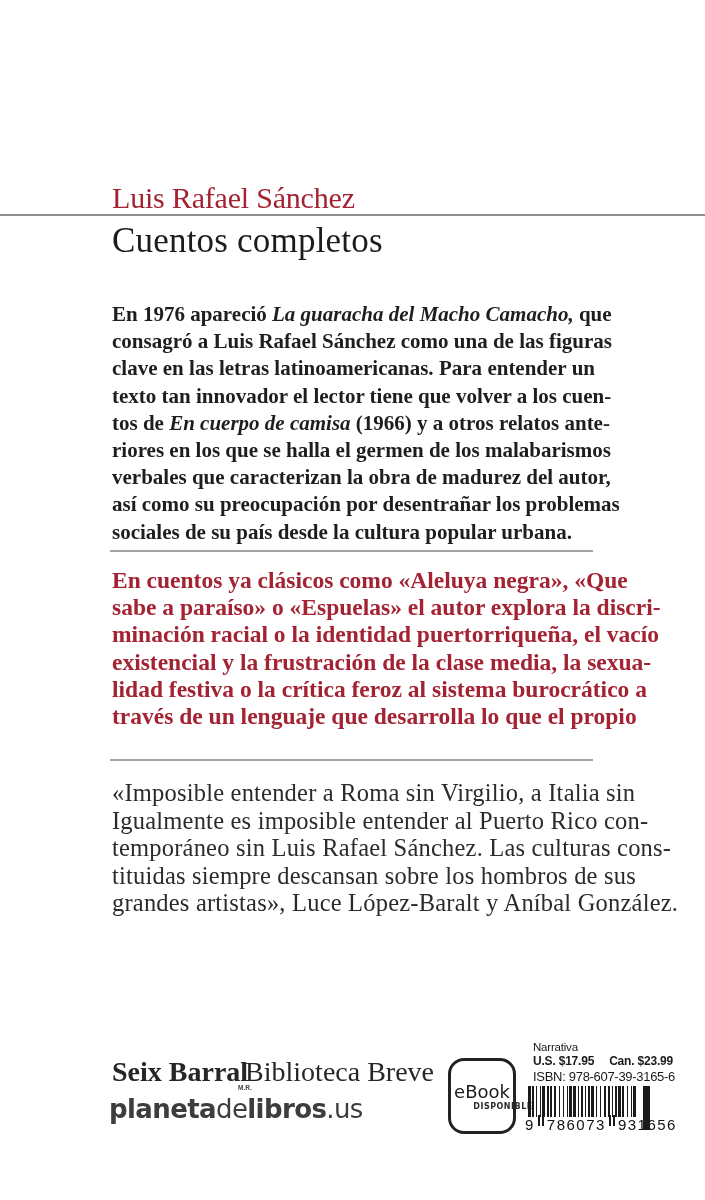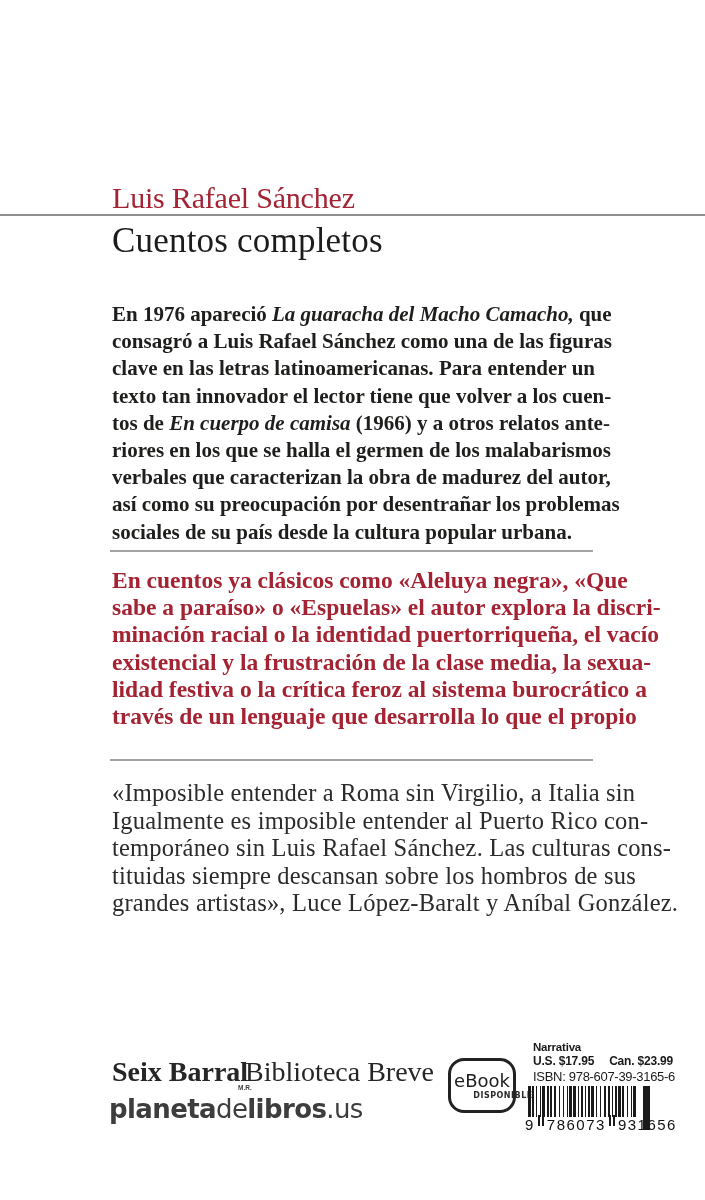--- a/index.html
+++ b/index.html
@@ -59,33 +59,33 @@
     font-size:6.5px;font-weight:700;color:#444;
     position:relative;top:9px;margin-left:-10px;width:0;overflow:visible;
   }
   .imprint-collection{font-weight:400;margin-left:7px;}
   .website-row{
     position:absolute;left:109px;top:1094px;
     font-family:"DejaVu Sans","Liberation Sans",sans-serif;
     font-size:26px;color:#3d3d3d;letter-spacing:-0.6px;white-space:nowrap;
   }
   .ebook-badge{
-    position:absolute;left:448px;top:1058px;width:68px;height:55px;
+    position:absolute;left:448px;top:1058px;width:68px;height:76px;
     border:3.5px solid #222;border-radius:16px;box-sizing:border-box;
     display:flex;flex-direction:column;align-items:center;justify-content:center;
     font-family:"DejaVu Sans","Liberation Sans",sans-serif;background:#fff;
   }
   .ebook-word{font-size:18px;color:#1c1c1c;letter-spacing:0;line-height:19px;}
   .ebook-sub{font-size:8px;font-weight:700;color:#2a2a2a;letter-spacing:0.5px;margin-top:1px;padding-left:42px;}
 
   .barcode-block{
     position:absolute;left:522px;top:1041px;width:180px;height:95px;
     font-family:"Liberation Sans","DejaVu Sans",sans-serif;color:#1a1a1a;
   }
-  .bc-genre{margin-left:11px;font-size:11.5px;font-weight:700;letter-spacing:-0.2px;line-height:13px;}
+  .bc-genre{margin-left:11px;font-size:11.5px;font-weight:400;letter-spacing:-0.2px;line-height:13px;}
   .bc-prices{margin-left:11px;width:140px;display:flex;justify-content:space-between;
     font-size:12px;font-weight:700;letter-spacing:-0.2px;line-height:15px;}
   .bc-isbn{margin-left:11px;font-size:13px;font-weight:400;letter-spacing:-0.3px;line-height:15px;}
   .bc-bars{margin-left:6px;margin-top:2px;width:108px;height:31px;display:flex;}
   .bc-bars .bbar{background:#1a1a1a;height:100%;}
   .bc-bars .bgap{background:transparent;height:100%;}
   .bc-tallbar{position:absolute;left:121px;top:45px;width:7px;height:44px;background:#1a1a1a;}
   .bc-digits{
     margin-left:0;display:flex;align-items:flex-start;
     font-size:15px;color:#111;line-height:16px;letter-spacing:1.5px;

